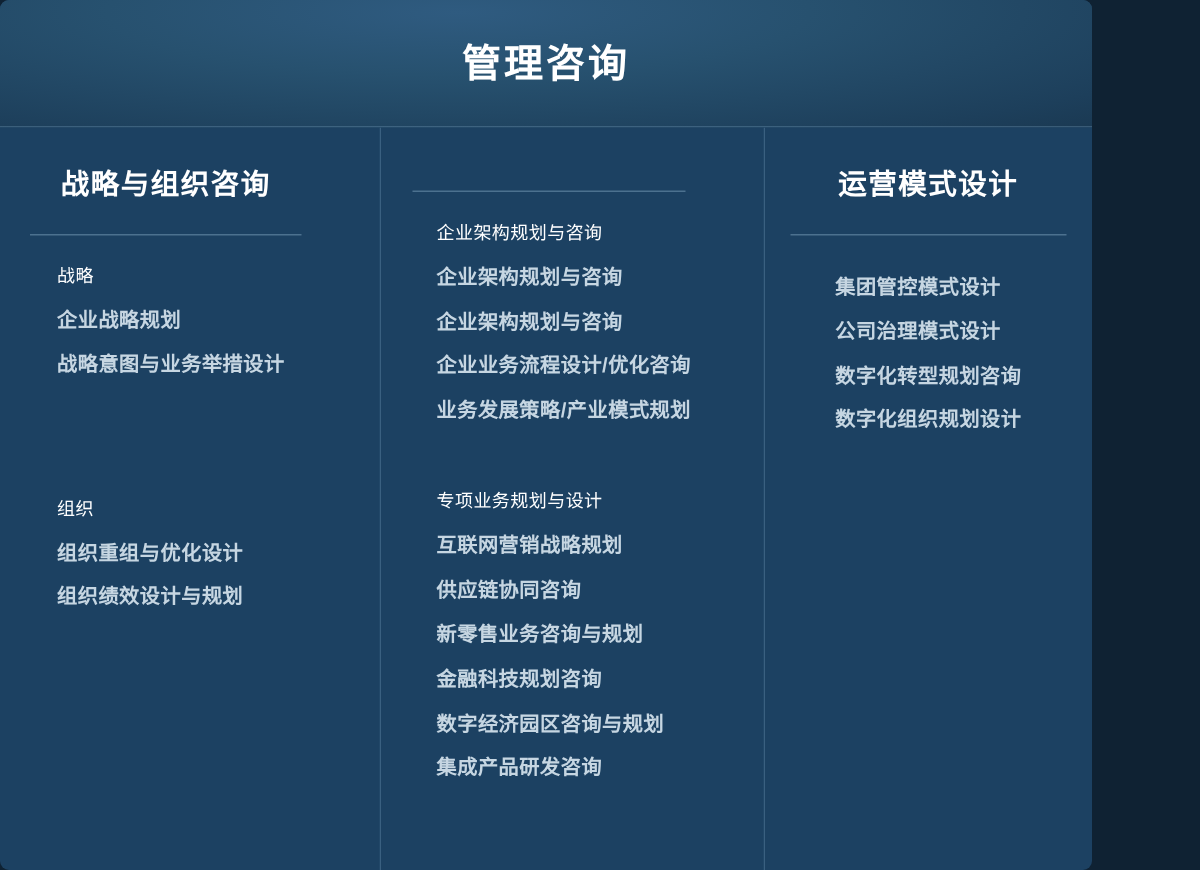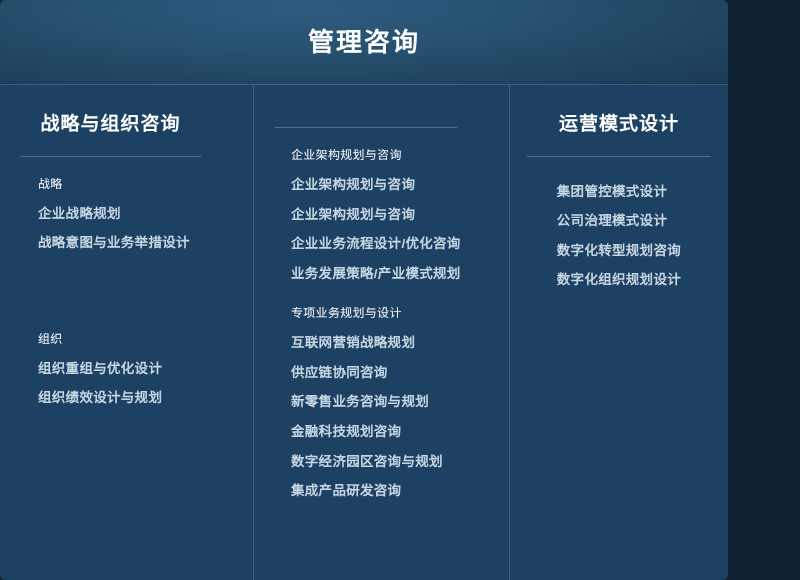--- a/index.html
+++ b/index.html
@@ -131,21 +131,21 @@
     padding: 5px 0;
     letter-spacing: 0.3px;
     white-space: nowrap;
     font-weight: bold;
   }
 
   
   .col-1 .groups { padding-left: 18px; }
   .col-1 .group + .group { margin-top: 72px; }
   .col-2 .groups { padding-left: 16px; }
-  .col-2 .group + .group { margin-top: 16px; }
+  .col-2 .group + .group { margin-top: 37px; }
   .col-3 .groups { padding-left: 30px; padding-top: 20px; }
 </style>
 </head>
 <body>
 
 <div class="panel">
 
   <div class="header">
     <h1 class="header-title">管理咨询</h1>
   </div>

